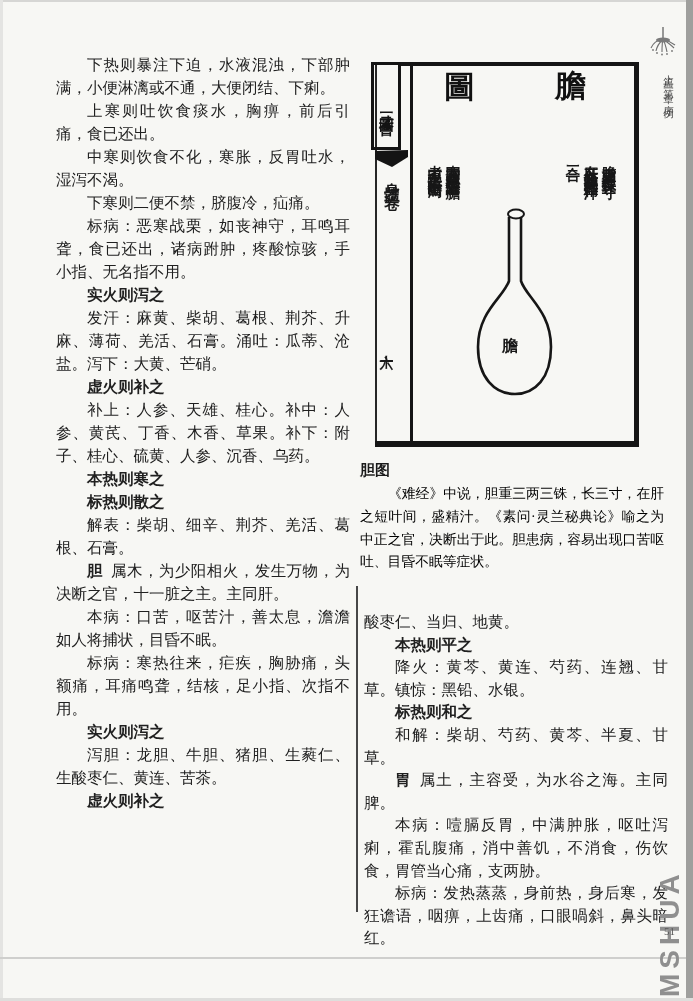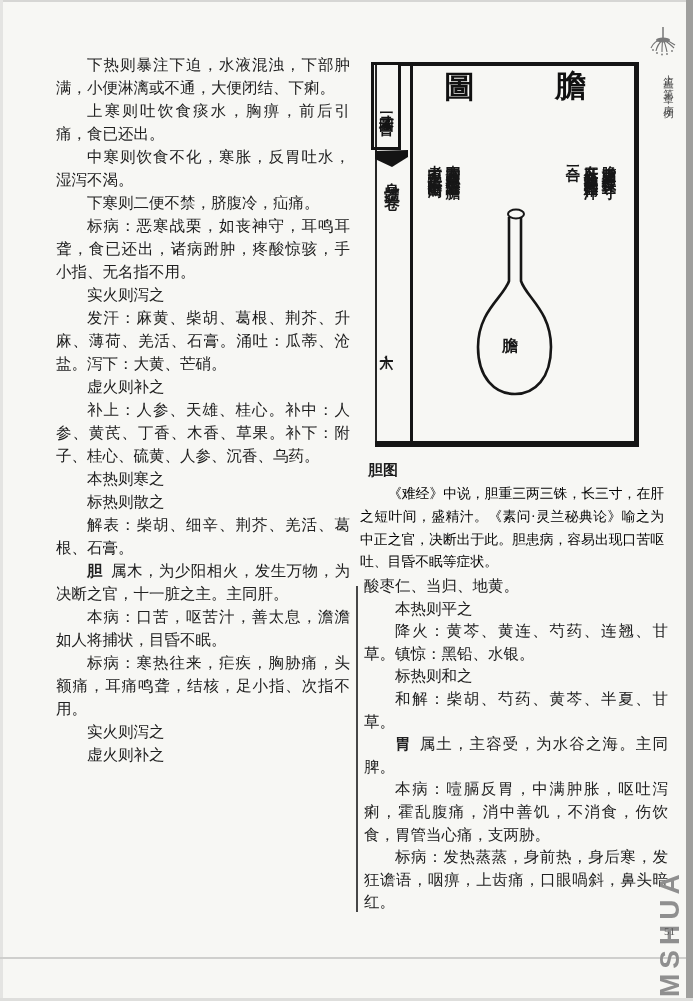--- a/index.html
+++ b/index.html
@@ -14,30 +14,30 @@
   
   .edge-top{position:absolute;left:0;top:0;width:693px;height:2px;background:#d6d6d4;}
   .edge-left{position:absolute;left:0;top:0;width:3px;height:1001px;background:#e4e4e2;}
   .edge-right{position:absolute;left:686px;top:0;width:7px;height:1001px;background:#9f9f9d;}
   .edge-bottom{position:absolute;left:0;top:998px;width:693px;height:3px;background:#dededc;}
   .scan-line{position:absolute;left:0;top:957px;width:686px;height:2px;background:#cfcfcd;}
 
   
   .col{position:absolute;font-size:15.5px;line-height:23px;text-align:justify;color:#202020;}
   .col-left{left:56px;top:53px;width:294px;}
-  .col-right{left:364px;top:575px;width:304px;line-height:22.6px;}
+  .col-right{left:364px;top:611px;width:304px;line-height:22.6px;}
   .blk{margin:0;}
   .blk.p,.blk.p-lead{text-indent:31px;}
   .blk.cont{text-indent:0;}
-  .blk.h{font-family:"Liberation Sans","DejaVu Sans",sans-serif;font-weight:400;padding-left:31px;text-align:left;text-indent:0;}
+  .blk.h{font-family:"Liberation Sans","DejaVu Sans",sans-serif;font-weight:700;padding-left:31px;text-align:left;text-indent:0;}
   .lead{font-family:"Liberation Sans","DejaVu Sans",sans-serif;font-weight:700;margin-right:8px;}
 
   
   .fig-caption{position:absolute;left:360px;top:460px;width:304px;}
-  .fig-caption .cap-h{font-family:"Liberation Sans","DejaVu Sans",sans-serif;font-weight:700;font-size:15px;line-height:20px;margin:0 0 3px 8px;}
+  .fig-caption .cap-h{font-family:"Liberation Sans","DejaVu Sans",sans-serif;font-weight:700;font-size:15px;line-height:20px;margin:0 0 3px 0;}
   .fig-caption .cap-p{font-size:13.8px;line-height:22.8px;text-align:justify;text-indent:28px;margin:0;color:#000000;}
 
   
   .fig-frame{position:absolute;left:410px;top:62px;width:221px;height:375px;
     border-style:solid;border-color:#151515;border-width:4px 5px 6px 3px;background:transparent;}
   .outer-line{position:absolute;left:375px;top:62px;width:2px;height:385px;background:#262626;}
   .frame-join-top{position:absolute;left:399px;top:62px;width:13px;height:4px;background:#151515;}
   .frame-join-bottom{position:absolute;left:375px;top:441px;width:37px;height:6px;background:#151515;}
 
   .vtext{writing-mode:vertical-rl;text-orientation:upright;}
@@ -100,20 +100,21 @@
       <div class="blk p">发汗：麻黄、柴胡、葛根、荆芥、升麻、薄荷、羌活、石膏。涌吐：瓜蒂、沧盐。泻下：大黄、芒硝。</div>
       <div class="blk h">虚火则补之</div>
       <div class="blk p">补上：人参、天雄、桂心。补中：人参、黄芪、丁香、木香、草果。补下：附子、桂心、硫黄、人参、沉香、乌药。</div>
       <div class="blk h">本热则寒之</div>
       <div class="blk h">标热则散之</div>
       <div class="blk p">解表：柴胡、细辛、荆芥、羌活、葛根、石膏。</div>
       <div class="blk p-lead"><span class="lead">胆</span>属木，为少阳相火，发生万物，为决断之官，十一脏之主。主同肝。</div>
       <div class="blk p">本病：口苦，呕苦汁，善太息，澹澹如人将捕状，目昏不眠。</div>
       <div class="blk p">标病：寒热往来，疟疾，胸胁痛，头额痛，耳痛鸣聋，结核，足小指、次指不用。</div>
       <div class="blk h">实火则泻之</div>
+      <div class="blk p">泻胆：龙胆、牛胆、猪胆、生蕤仁、生酸枣仁、黄连、苦茶。</div>
       <div class="blk h">虚火则补之</div>
     </div>
 
   <div class="col col-right">
       <div class="blk cont">酸枣仁、当归、地黄。</div>
       <div class="blk h">本热则平之</div>
       <div class="blk p">降火：黄芩、黄连、芍药、连翘、甘草。镇惊：黑铅、水银。</div>
       <div class="blk h">标热则和之</div>
       <div class="blk p">和解：柴胡、芍药、黄芩、半夏、甘草。</div>
       <div class="blk p-lead"><span class="lead">胃</span>属土，主容受，为水谷之海。主同脾。</div>

